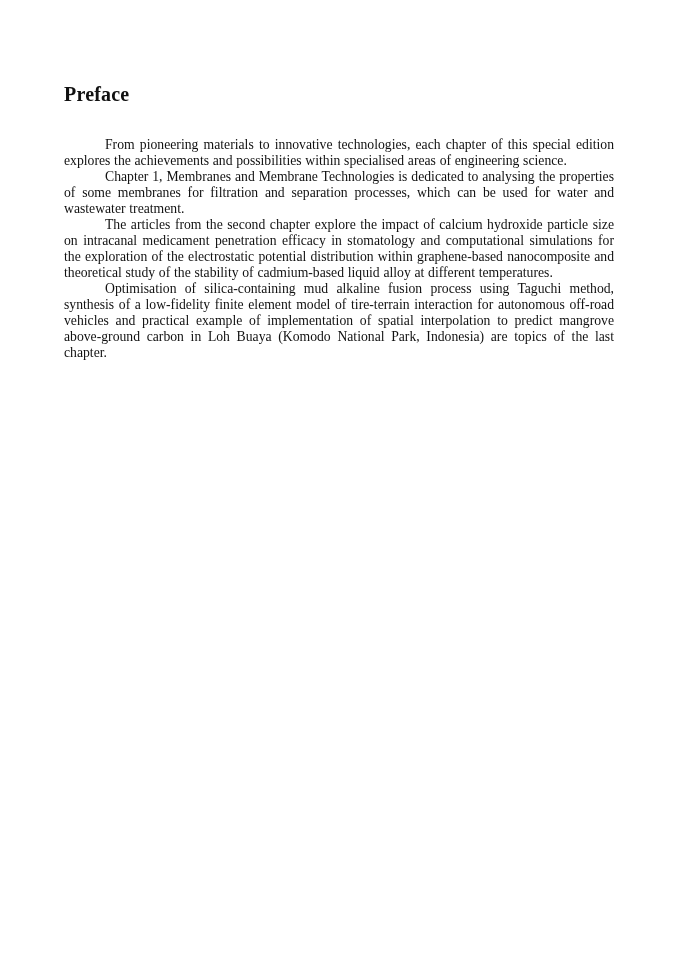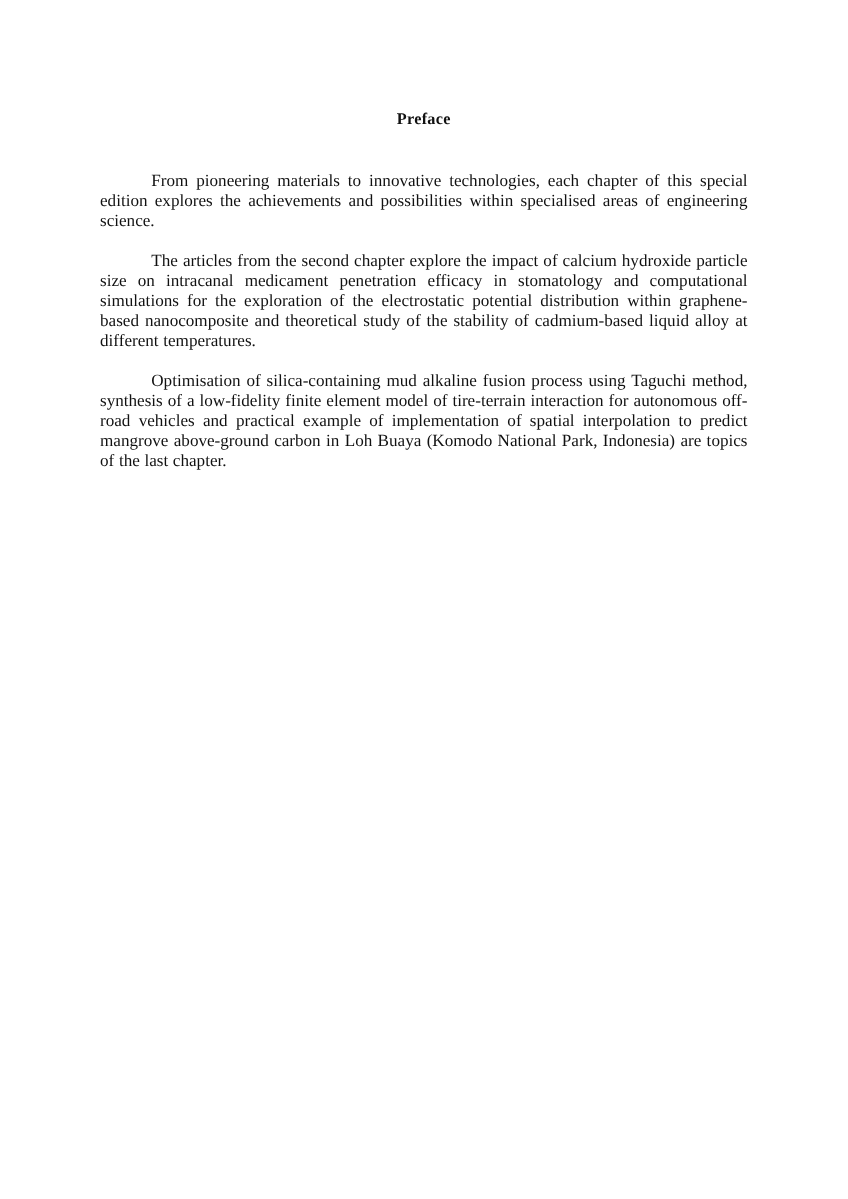--- a/index.html
+++ b/index.html
@@ -17,38 +17,39 @@
     color: #111111;
   }
   .content {
     position: absolute;
     left: 64px;
     right: 64px;
     top: 84px;
   }
   .doc-title {
     margin: 0 0 32px 0;
-    font-size: 13px;
+    font-size: 20px;
     line-height: 21px;
     font-weight: bold;
-    text-align: center;
+    text-align: left;
     letter-spacing: 0.2px;
   }
   .body-par {
-    margin: 16px;
+    margin: 0;
     font-size: 13.7px;
     line-height: 16px;
     text-align: justify;
     text-indent: 41px;
     word-spacing: 0.3px;
   }
 </style>
 </head>
 <body>
 
 <div class="page">
   <div class="content">
     <h1 class="doc-title">Preface</h1>
     <p class="body-par">From pioneering materials to innovative technologies, each chapter of this special edition explores the achievements and possibilities within specialised areas of engineering science.</p>
+    <p class="body-par">Chapter 1, Membranes and Membrane Technologies is dedicated to analysing the properties of some membranes for filtration and separation processes, which can be used for water and wastewater treatment.</p>
     <p class="body-par">The articles from the second chapter explore the impact of calcium hydroxide particle size on intracanal medicament penetration efficacy in stomatology and computational simulations for the exploration of the electrostatic potential distribution within graphene-based nanocomposite and theoretical study of the stability of cadmium-based liquid alloy at different temperatures.</p>
     <p class="body-par">Optimisation of silica-containing mud alkaline fusion process using Taguchi method, synthesis of a low-fidelity finite element model of tire-terrain interaction for autonomous off-road vehicles and practical example of implementation of spatial interpolation to predict mangrove above-ground carbon in Loh Buaya (Komodo National Park, Indonesia) are topics of the last chapter.</p>
   </div>
 </div>
 
 </body></html>

